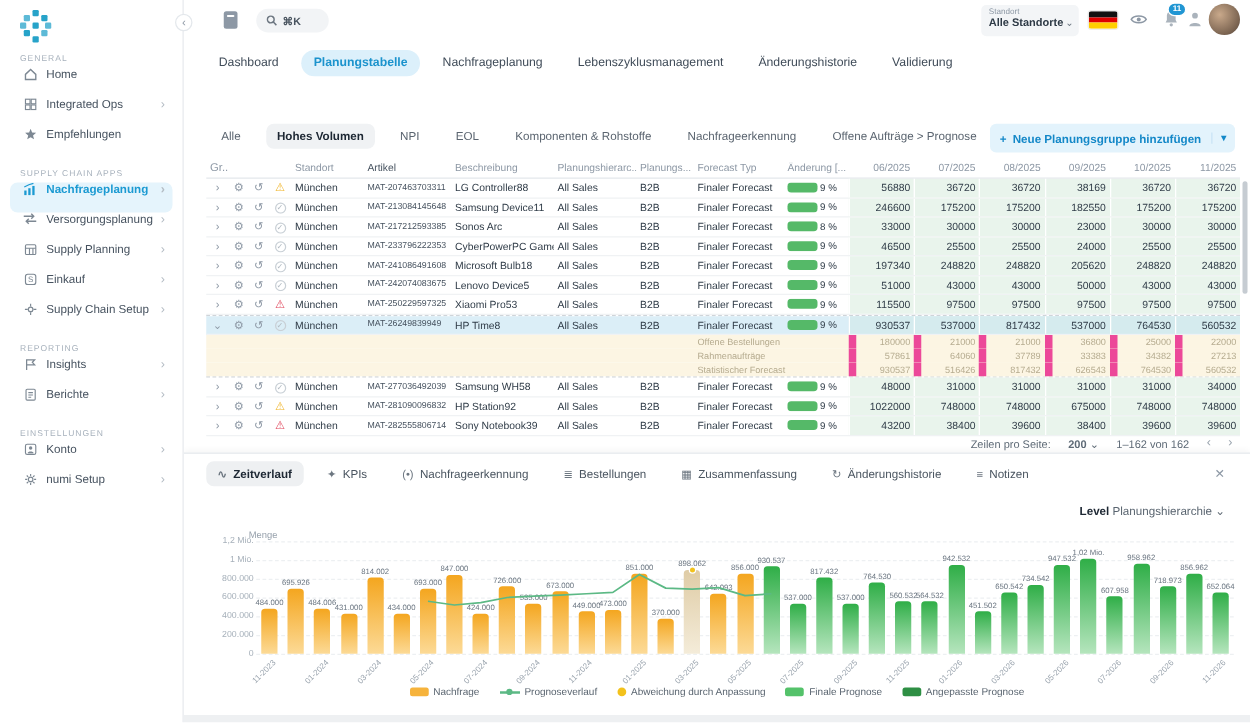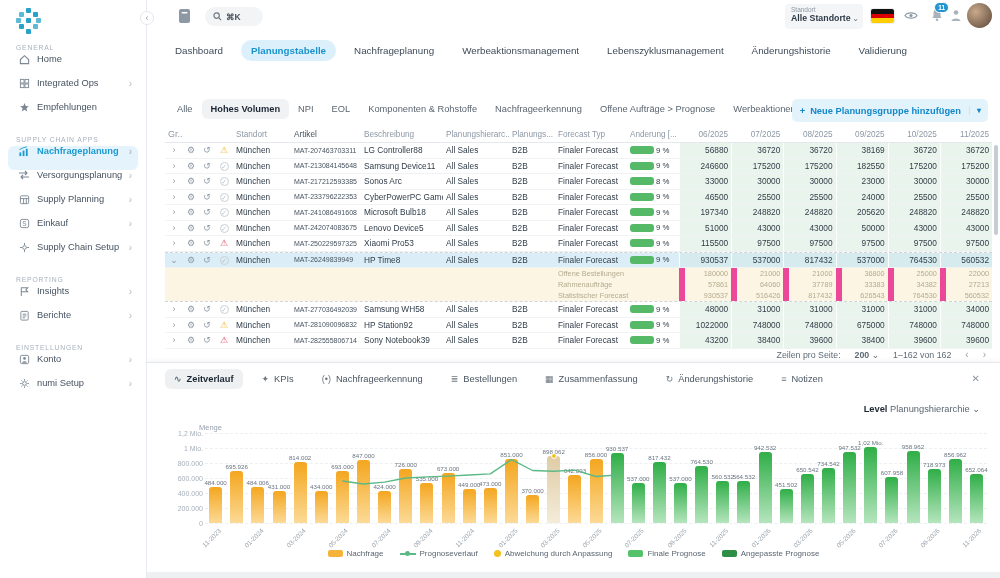--- a/index.html
+++ b/index.html
@@ -40,21 +40,21 @@
   .ntab{font-size:9.8px;color:#3f4b58;padding:5px 10px;border-radius:13px;cursor:pointer;white-space:nowrap}
   .ntab.active{background:#dcf0fb;color:#1b93cd;font-weight:bold}
 
   
   .band{position:absolute;left:165px;top:66px;width:825px;height:26px;background:#f0f2f4;border-radius:6px}
   .band input{position:absolute;right:78px;top:4px;width:96px;height:18px;border:1px solid #e2e6ea;border-radius:3px;background:#fff;font-size:8.5px;padding:0 6px;color:#5a6570;font-family:"Liberation Sans",sans-serif}
   .band input::placeholder{color:#b4bdc6}
   .filterbox{position:absolute;right:10px;top:5px;display:flex;gap:5px;align-items:center;font-size:9.5px;font-weight:bold;color:#3f4b58;cursor:pointer}
 
   
-  .chips{position:absolute;left:168px;top:99px;display:flex;gap:0;align-items:center}
+  .chips{position:absolute;left:168px;top:99px;display:flex;gap:11px;align-items:center}
   .chip{font-size:9.3px;color:#5b6570;padding:5px 9px;border-radius:6px;cursor:pointer;white-space:nowrap}
   .chip.active{background:#f0f2f4;color:#1d2733;font-weight:bold}
   .addbtn{position:absolute;right:12px;top:99px;height:23px;display:flex;align-items:center;background:#e3f3fc;border-radius:5px;color:#1488c8;font-size:9.3px;font-weight:bold;cursor:pointer}
   .addbtn .main{padding:0 8px;display:flex;gap:5px;align-items:center}
   .addbtn .dd{border-left:1px solid #c9e4f5;padding:0 7px;font-size:8px}
 
   
   .table{position:absolute;left:165px;top:126px;width:827px}
   .tr{display:flex;align-items:center;height:15.5px;border-bottom:1px solid #f0f2f4;font-size:8.3px;color:#303c48}
   .tr.head{height:17px;color:#8d98a5;font-size:8.2px;border-bottom:1px solid #e4e8ec}
@@ -320,21 +320,20 @@
           <path d="M1.5 12 C1.5 8.5 10.5 8.5 10.5 12 Z" fill="#aab3bc"></path>
         </svg>
     </span>
     <div class="avatar"></div>
   </div>
 
   <div class="navtabs">
       <div class="ntab ">Dashboard</div>
       <div class="ntab active">Planungstabelle</div>
       <div class="ntab ">Nachfrageplanung</div>
-      <div class="ntab ">Werbeaktionsmanagement</div>
       <div class="ntab ">Lebenszyklusmanagement</div>
       <div class="ntab ">Änderungshistorie</div>
       <div class="ntab ">Validierung</div>
     </div>
 
 
   <div class="chips">
       <div class="chip ">Alle</div>
       <div class="chip active">Hohes Volumen</div>
       <div class="chip ">NPI</div>

